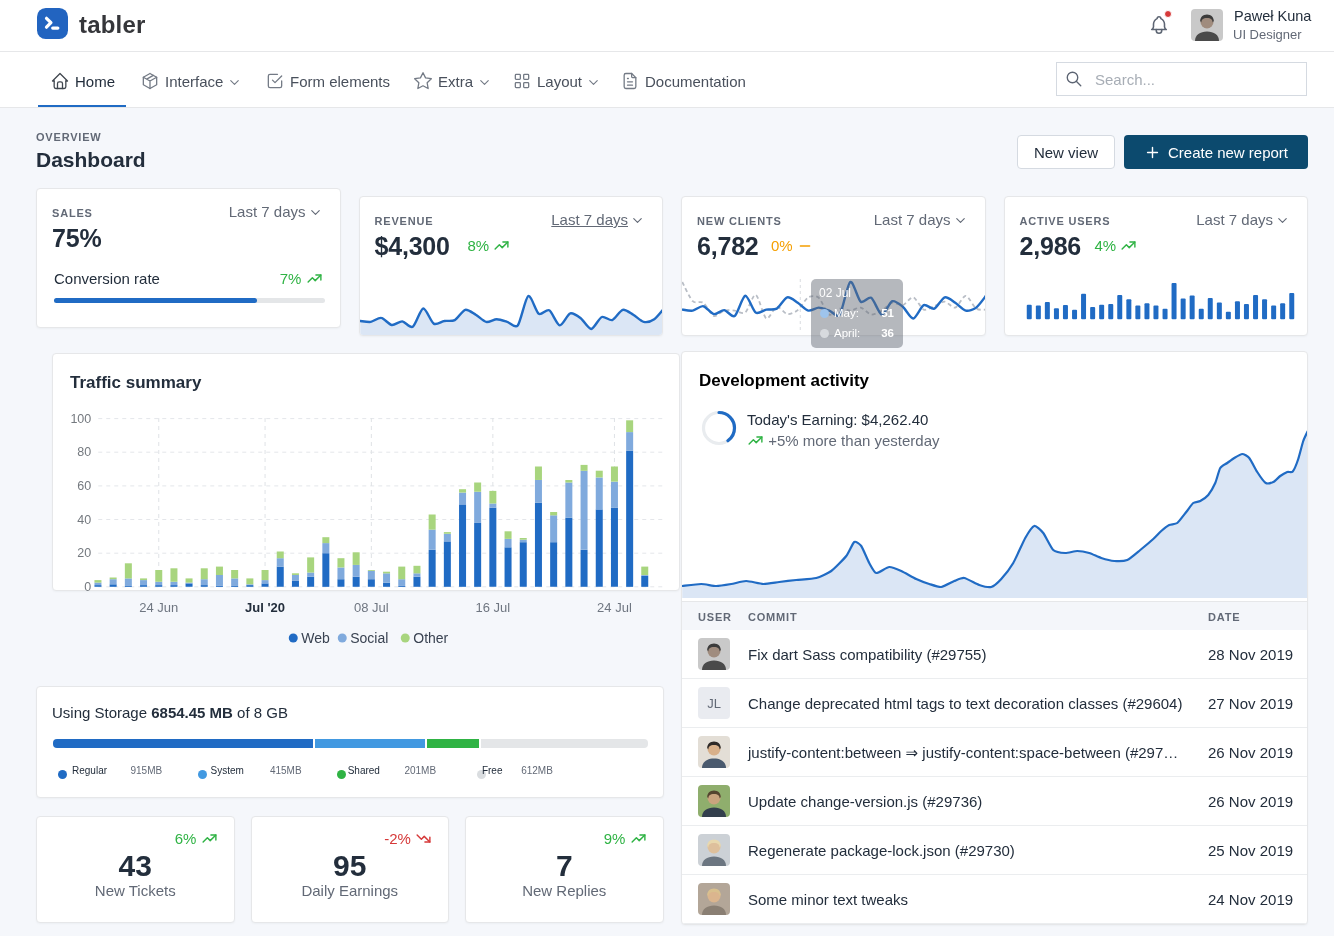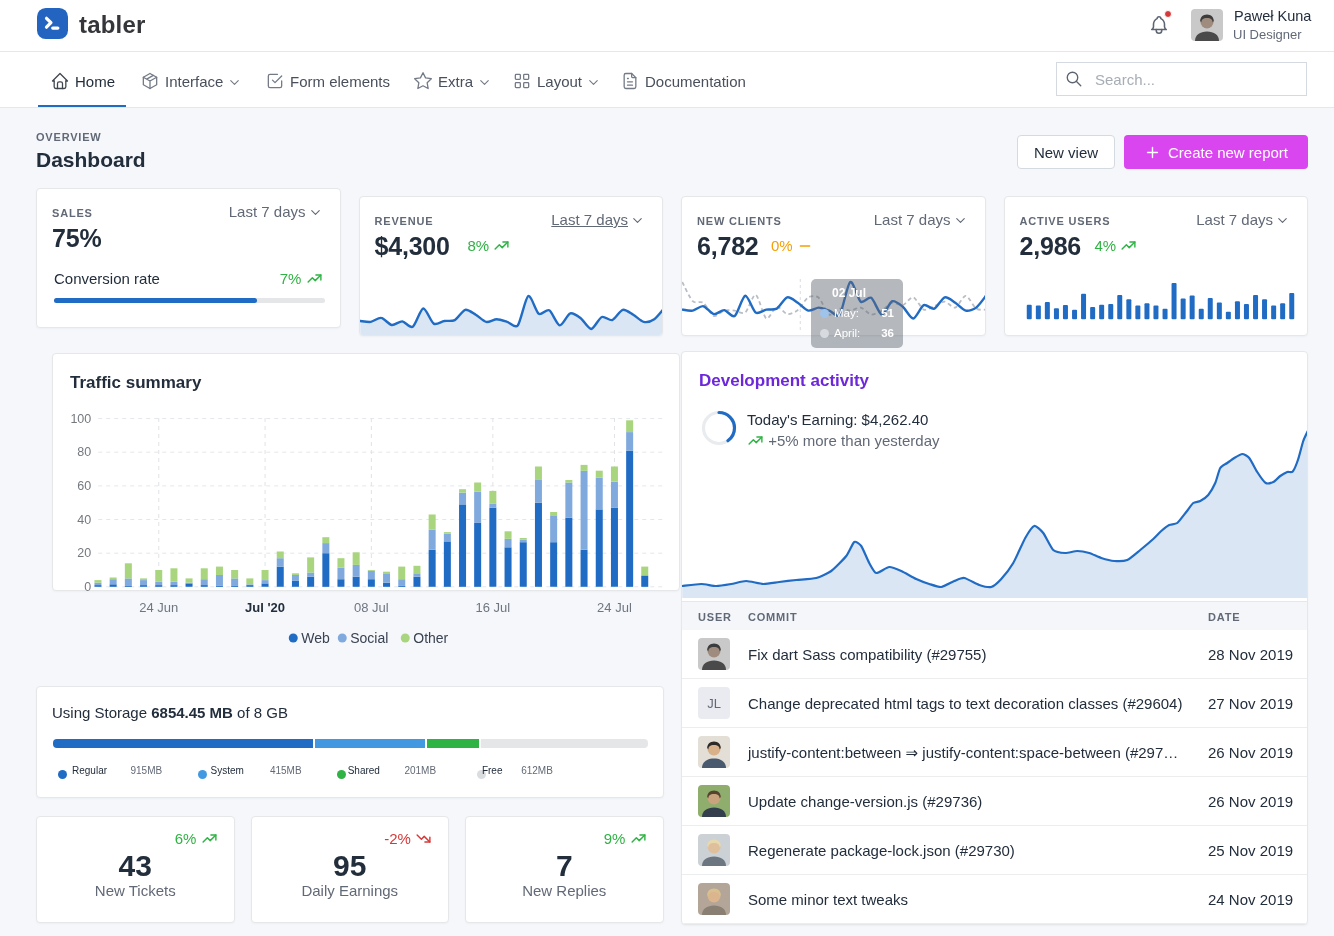--- a/index.html
+++ b/index.html
@@ -90,21 +90,21 @@
     <div class="abs" style="left:1056px;top:62px;width:251px;height:34px;border:1px solid #d5dae1;border-radius:0;background:#fff;display:flex;align-items:center">
       <svg width="18" height="18" viewBox="0 0 24 24" fill="none" stroke="#5d6573" stroke-width="1.80" stroke-linecap="round" stroke-linejoin="round" style="margin-left:8px">
         <circle cx="10" cy="10" r="7"></circle>
         <path d="M21 21l-6-6"></path>
       </svg>
       <span style="margin-left:12px;font-size:15px;color:#a7adb5">Search...</span>
     </div>
     <div class="abs subh" style="left:36px;top:131px">OVERVIEW</div>
     <div class="abs" style="left:36px;top:148px;font-size:21px;font-weight:bold;color:#232e3c">Dashboard</div>
     <div class="abs" style="left:1017px;top:135px;width:98px;height:34px;background:#fff;border:1px solid #d5dae1;border-radius:4px;display:flex;align-items:center;justify-content:center;font-size:15px;color:#232e3c">New view</div>
-    <div class="abs" style="left:1124px;top:135px;width:184px;height:34px;background:#d946ef;border-radius:4px;display:flex;align-items:center;justify-content:center;font-size:15px;color:#fff">
+    <div class="abs" style="left:1124px;top:135px;width:184px;height:34px;background:#0c4a6e;border-radius:4px;display:flex;align-items:center;justify-content:center;font-size:15px;color:#fff">
       <svg width="17" height="17" viewBox="0 0 24 24" fill="none" stroke="#fff" stroke-width="2.00" stroke-linecap="round" stroke-linejoin="round" style="">
         <path d="M12 5v14M5 12h14"></path>
       </svg>
       <span style="margin-left:7px">Create new report</span>
     </div>
     <div class="card" style="left:36.0px;top:188px;width:304.5px;height:140px">
       <div class="abs subh" style="left:15px;top:18px">SALES</div>
       <div class="abs mut" style="right:17px;top:14px;font-size:15px">Last 7 days<svg width="15" height="15" viewBox="0 0 24 24" fill="none" stroke="#626976" stroke-width="1.80" stroke-linecap="round" stroke-linejoin="round" style="vertical-align:-3px;margin-left:2px">
           <path d="M6 9l6 6 6-6"></path>
         </svg></div>
@@ -185,21 +185,21 @@
         <rect x="229.7" y="104.2" width="5" height="18.0" rx="1" fill="#206bc4"></rect>
         <rect x="238.7" y="107.0" width="5" height="15.2" rx="1" fill="#206bc4"></rect>
         <rect x="247.8" y="98.0" width="5" height="24.2" rx="1" fill="#206bc4"></rect>
         <rect x="256.8" y="102.3" width="5" height="19.9" rx="1" fill="#206bc4"></rect>
         <rect x="265.9" y="108.5" width="5" height="13.7" rx="1" fill="#206bc4"></rect>
         <rect x="274.9" y="106.2" width="5" height="16.0" rx="1" fill="#206bc4"></rect>
         <rect x="284.0" y="96.0" width="5" height="26.2" rx="1" fill="#206bc4"></rect>
       </svg>
     </div>
     <div class="abs" style="left:811px;top:279px;width:92px;height:69px;border-radius:5px;background:rgba(98,104,114,.47);z-index:50;color:#fff;font-size:11.5px">
-      <div style="padding:7px 0 0 21px;font-weight:bold;font-size:12px">02 Jul</div>
+      <div style="padding:7px 0 0 8px;font-weight:normal;font-size:12px">02 Jul</div>
       <div style="padding:7px 9px 0 9px;display:flex;align-items:center"><span style="width:9px;height:9px;border-radius:50%;background:#9ec4ec;display:inline-block;margin-right:5px"></span>May: <span style="font-weight:bold;margin-left:auto">51</span></div>
       <div style="padding:8px 9px 0 9px;display:flex;align-items:center"><span style="width:9px;height:9px;border-radius:50%;background:#d7dade;display:inline-block;margin-right:5px"></span>April: <span style="font-weight:bold;margin-left:auto">36</span></div>
     </div>
     <div class="card" style="left:52px;top:353px;width:627.5px;height:238px">
       <div class="abs" style="left:17px;top:19px;font-size:17px;font-weight:bold;color:#232e3c">Traffic summary</div>
       <div class="abs" style="left:0;top:0;width:627.5px;height:312px">
         <svg width="628" height="312" viewBox="0 0 627.5 312" style="position:absolute;left:0;top:0;display:block" font-family="Liberation Sans, sans-serif">
           <line x1="45" y1="232.8" x2="612" y2="232.8" stroke="#e4e6ea" stroke-width="1" stroke-dasharray="4,4"></line>
           <text x="38" y="236.8" text-anchor="end" font-size="12.5" fill="#74797f">0</text>
           <line x1="45" y1="199.2" x2="612" y2="199.2" stroke="#e4e6ea" stroke-width="1" stroke-dasharray="4,4"></line>
@@ -383,21 +383,21 @@
     </div>
     <div class="card" style="left:465.0px;top:815.5px;width:198.5px;height:107px">
       <div class="abs" style="right:16px;top:13px;font-size:15px;color:#2fb344">9% <svg width="17" height="17" viewBox="0 0 24 24" fill="none" stroke="#2fb344" stroke-width="2.00" stroke-linecap="round" stroke-linejoin="round" style="vertical-align:-3px">
           <path d="M3 17l6-6 4 4 8-8"></path>
           <path d="M14 7h7v7"></path>
         </svg></div>
       <div class="abs" style="left:0;top:32px;width:100%;text-align:center;font-size:30px;font-weight:bold;color:#232e3c">7</div>
       <div class="abs" style="left:0;top:65px;width:100%;text-align:center;font-size:15px;color:#626976">New Replies</div>
     </div>
     <div class="card" style="left:681px;top:351px;width:626.5px;height:574px;overflow:hidden">
-      <div class="abs" style="left:17px;top:19px;font-size:17px;font-weight:bold;color:#6d28d9">Development activity</div>
+      <div class="abs" style="left:17px;top:19px;font-size:17px;font-weight:bold;color:#000000">Development activity</div>
       <svg width="36" height="36" viewBox="0 0 36 36" style="position:absolute;left:19px;top:58px">
         <circle cx="18" cy="18" r="15.5" fill="none" stroke="#e9ecef" stroke-width="3.2"></circle>
         <circle cx="18" cy="18" r="15.5" fill="none" stroke="#206bc4" stroke-width="3.2" stroke-dasharray="38.96 58.43" stroke-dashoffset="0" stroke-linecap="round" transform="rotate(-90 18 18)"></circle>
       </svg>
       <div class="abs" style="left:65px;top:59px;font-size:15px;color:#232e3c">Today's Earning: $4,262.40</div>
       <div class="abs" style="left:65px;top:80px;font-size:15px;color:#626976"><svg width="17" height="17" viewBox="0 0 24 24" fill="none" stroke="#2fb344" stroke-width="2.00" stroke-linecap="round" stroke-linejoin="round" style="vertical-align:-3px">
           <path d="M3 17l6-6 4 4 8-8"></path>
           <path d="M14 7h7v7"></path>
         </svg> +5% more than yesterday</div>
       <svg width="627" height="177" viewBox="0 0 626.5 177" style="position:absolute;left:0;top:69px;display:block">

